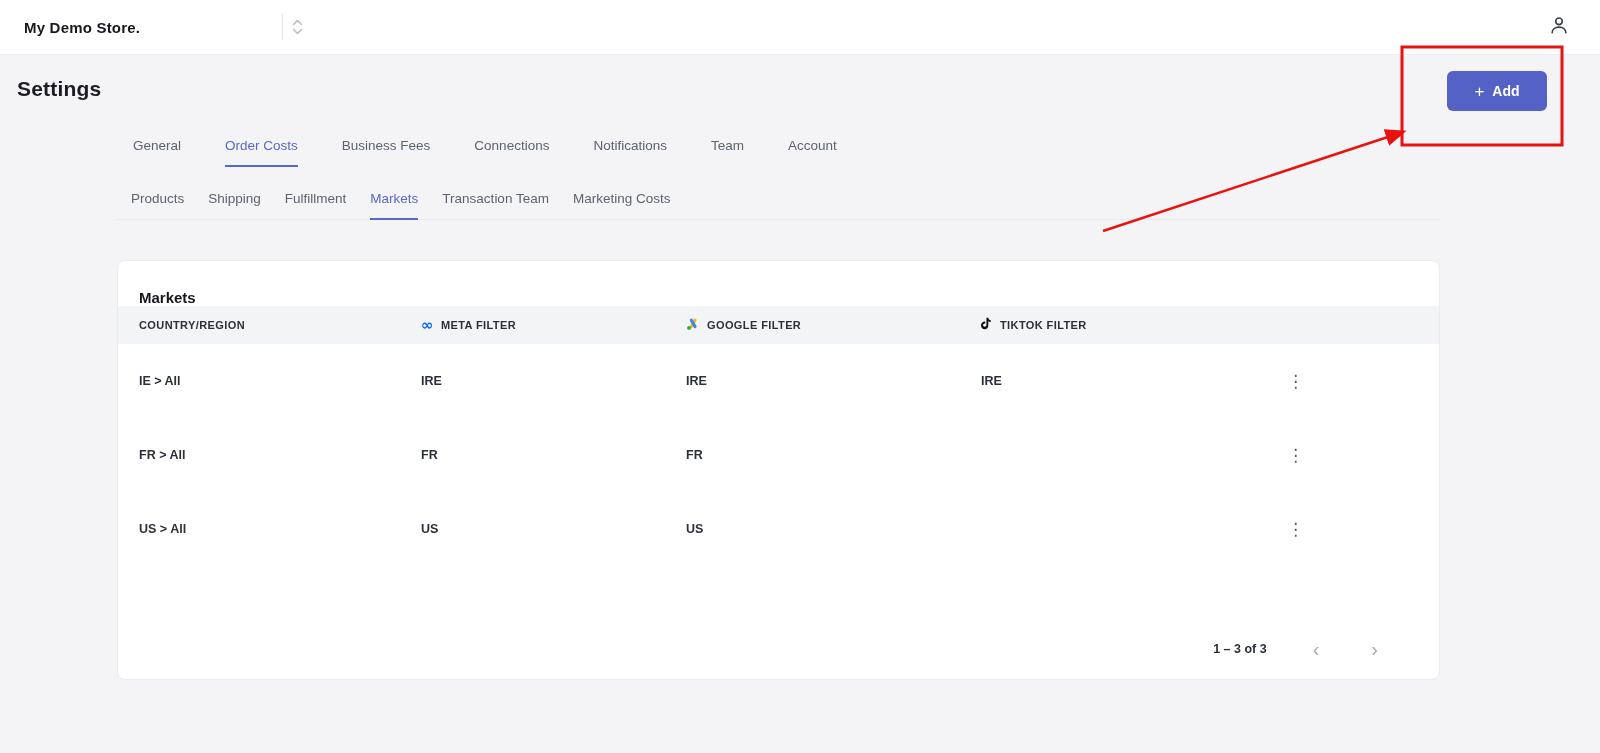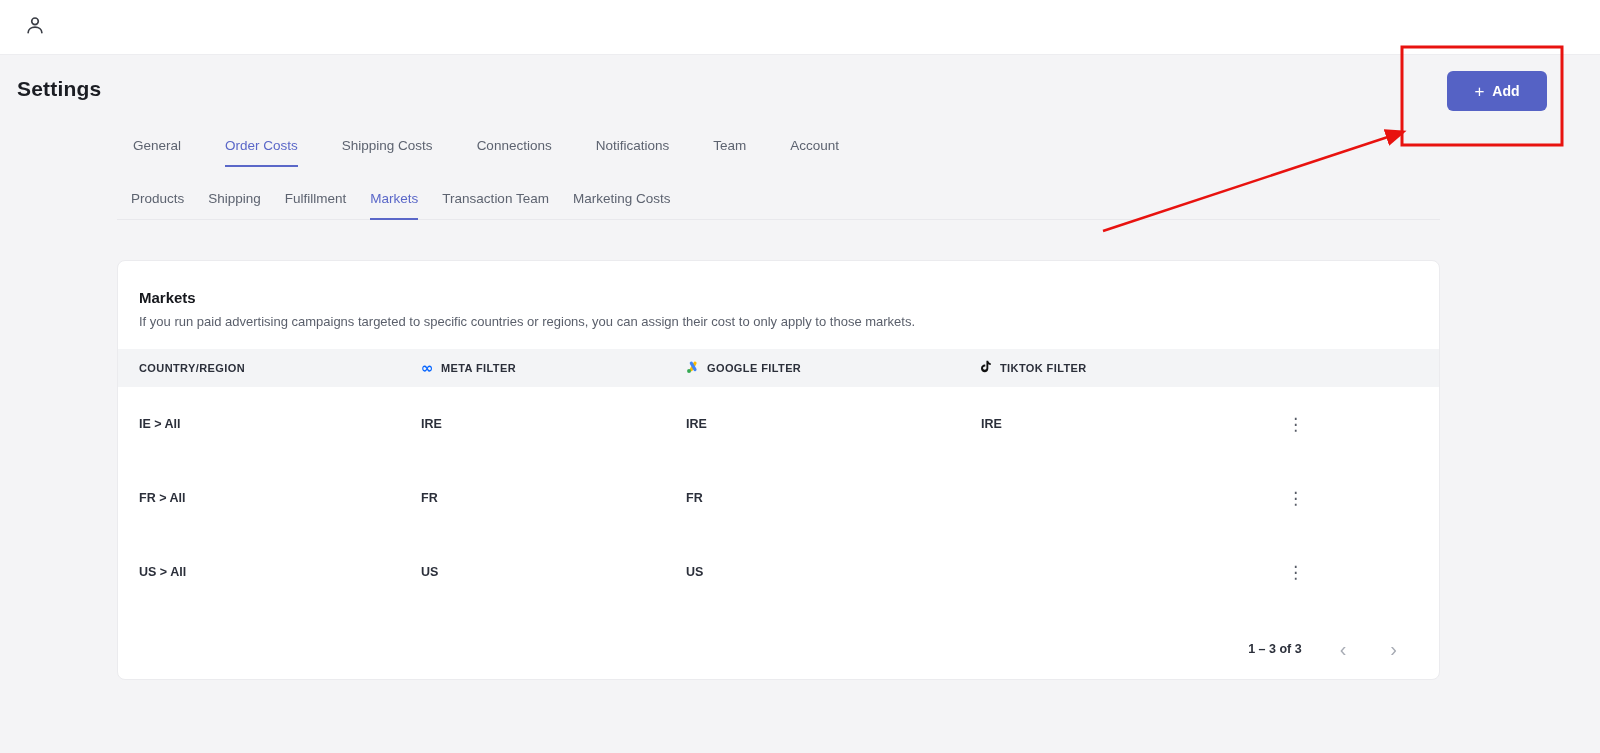--- a/index.html
+++ b/index.html
@@ -83,39 +83,49 @@
   .td.actions{padding-left:28px;}
   .kebab{
     background:none;border:none;cursor:pointer;color:#565b66;
     font-size:17px;line-height:1;padding:4px 8px;font-family:"DejaVu Sans",sans-serif;
   }
 
   .meta-glyph{color:#0866ff;font-weight:700;font-size:15px;line-height:1;font-family:"DejaVu Sans",sans-serif;}
 
   
   .pagination{
-    position:absolute;right:36px;bottom:18px;
-    display:flex;align-items:center;gap:32px;
+    position:absolute;right:55px;bottom:18px;
+    display:flex;align-items:center;gap:40px;
   }
   .page-range{font-size:12.5px;font-weight:600;color:var(--text-body);}
   .page-btn{
     background:none;border:none;cursor:pointer;color:#a7abb4;
     font-size:20px;line-height:1;padding:2px 6px;font-family:"Liberation Sans",sans-serif;
   }
 
   
   .annotation-layer{
     position:absolute;left:0;top:0;width:1600px;height:753px;
     pointer-events:none;z-index:10;
   }
 </style>
 </head>
 <body>
 
 <header class="topbar">
+  <div class="store-area">
+    <span class="store-name">My Demo Store.</span>
+    <span class="store-divider"></span>
+    <span class="switcher">
+      <svg width="13" height="18" viewBox="0 0 13 18" fill="none" stroke="#b9bcc4" stroke-width="1.6" stroke-linecap="round" stroke-linejoin="round">
+        <path d="M2.5 6.5 L6.5 2.5 L10.5 6.5"></path>
+        <path d="M2.5 11.5 L6.5 15.5 L10.5 11.5"></path>
+      </svg>
+    </span>
+  </div>
   <div class="account-btn">
     <span>
       <svg width="22" height="22" viewBox="0 0 24 24" fill="none" stroke="#3a3d45" stroke-width="1.8" stroke-linecap="round">
         <circle cx="12" cy="8" r="3.6"></circle>
         <path d="M4.5 20.5c0-4 3.5-6.2 7.5-6.2s7.5 2.2 7.5 6.2"></path>
       </svg>
     </span>
   </div>
 </header>
 
@@ -123,39 +133,38 @@
 
 <button class="add-btn">
   <span class="plus">+</span>
   <span>Add</span>
 </button>
 
 <div class="tabs-wrap">
   <nav class="tabs primary">
     <span class="tab">General</span>
     <span class="tab active">Order Costs</span>
-    <span class="tab">Shipping Costs</span>
+    <span class="tab">Business Fees</span>
     <span class="tab">Connections</span>
     <span class="tab">Notifications</span>
     <span class="tab">Team</span>
     <span class="tab">Account</span>
   </nav>
   <nav class="tabs secondary">
     <span class="tab">Products</span>
     <span class="tab">Shipping</span>
     <span class="tab">Fulfillment</span>
     <span class="tab active">Markets</span>
     <span class="tab">Transaction Team</span>
     <span class="tab">Marketing Costs</span>
   </nav>
 </div>
 
 <section class="card">
   <h2 class="card-title">Markets</h2>
-  <p class="card-desc">If you run paid advertising campaigns targeted to specific countries or regions, you can assign their cost to only apply to those markets.</p>
 
   <div class="grid-cols thead">
     <div class="th">
       <span>COUNTRY/REGION</span>
     </div>
     <div class="th">
       <span class="meta-glyph">∞</span>
       <span>META FILTER</span>
     </div>
     <div class="th">

